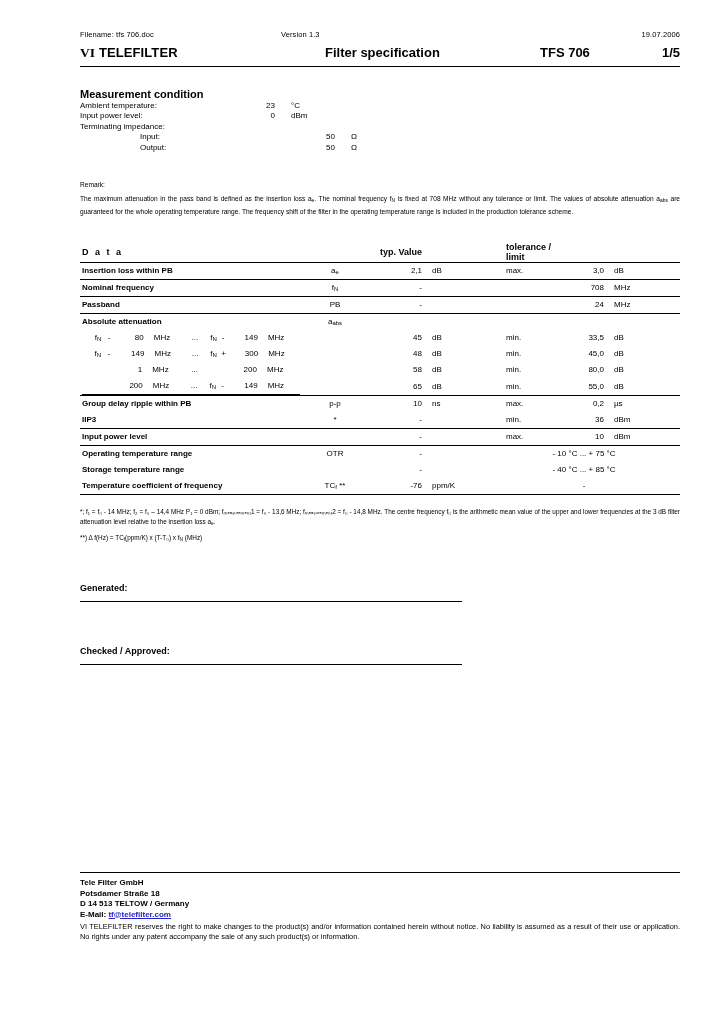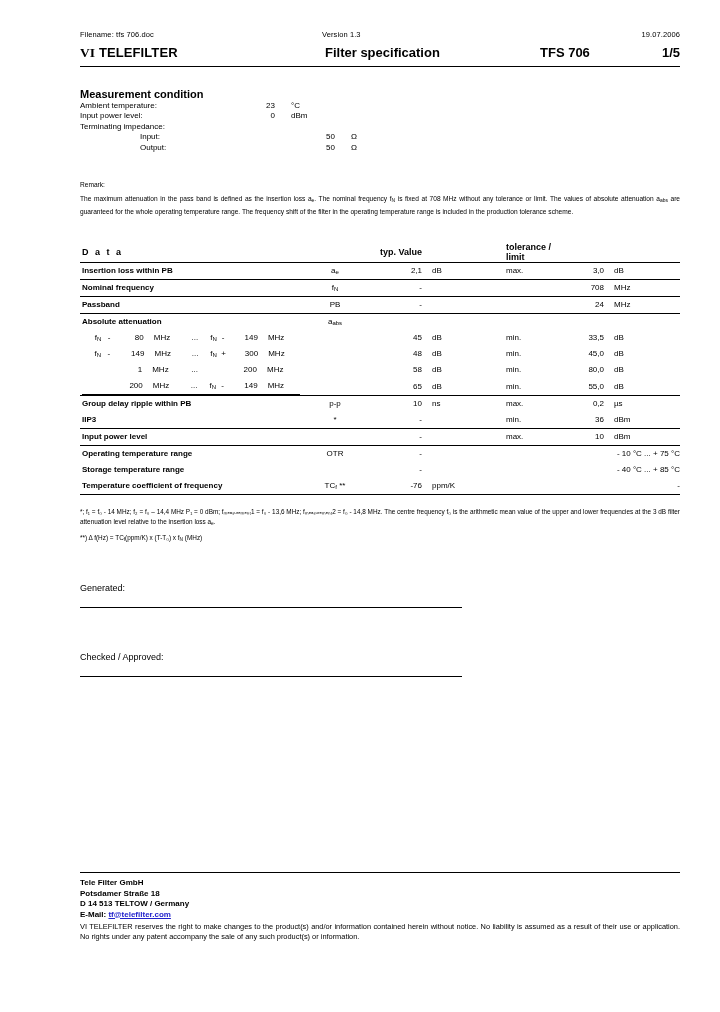--- a/index.html
+++ b/index.html
@@ -27,21 +27,21 @@
   }
 
   
   .doc-meta {
     display: flex;
     font-size: 7.5px;
     color: #000;
     letter-spacing: .1px;
     margin-bottom: 6px;
   }
-  .doc-meta .filename { width: 242px; }
+  .doc-meta .filename { width: 201px; }
   .doc-meta .version  { width: 215px; }
   .doc-meta .date     { flex: 1; text-align: right; }
 
   .title-row {
     display: flex;
     align-items: baseline;
     font-weight: bold;
     font-size: 13px;
     padding-bottom: 5px;
   }
@@ -88,44 +88,44 @@
   .hdr .d-label { letter-spacing: 2px; }
   .bline td { border-bottom: 1.1px solid #000; }
   .b-name { font-weight: bold; }
   .c-name   { width: 218px; padding-left: 2px !important; }
   .c-sym    { width: 70px; text-align: center; }
   .c-typ    { width: 52px; text-align: right; }
   .c-typu   { width: 56px; padding-left: 10px !important; }
   .c-tolpre { width: 56px; padding-left: 18px !important; }
   .c-tol    { width: 42px; text-align: right; }
   .c-tolu   { padding-left: 10px !important; }
-  .c-range  { text-align: right; }
+  .c-range  { text-align: center; }
 
   
   .f-a  { width: 26px;  text-align: right; }
   .f-op { width: 22px;  text-align: center; }
   .f-n  { width: 36px;  text-align: right; }
   .f-u  { width: 42px;  padding-left: 10px !important; }
   .f-d  { width: 20px;  text-align: center; }
   .f-b  { width: 18px;  text-align: right; }
   .f-op2{ width: 18px;  text-align: center; }
   .f-n2 { width: 36px;  text-align: right; }
   .f-u2 { width: 40px;  padding-left: 10px !important; }
 
   
   .footnotes { margin-top: 12px; font-size: 6.4px; line-height: 10.5px; }
   .footnotes p { margin: 0 0 3px 0; text-align: justify; }
 
   
   .sig { margin-top: 38px; width: 382px; }
   .sig .line {
-    font-weight: normal;
+    font-weight: bold;
     font-size: 9px;
     border-bottom: 1.3px solid #000;
-    padding-bottom: 14px;
+    padding-bottom: 8px;
   }
   .sig .gap { height: 44px; }
 
   
   .footer {
     position: absolute;
     left: 80px;
     top: 872px;
     width: 600px;
   }

